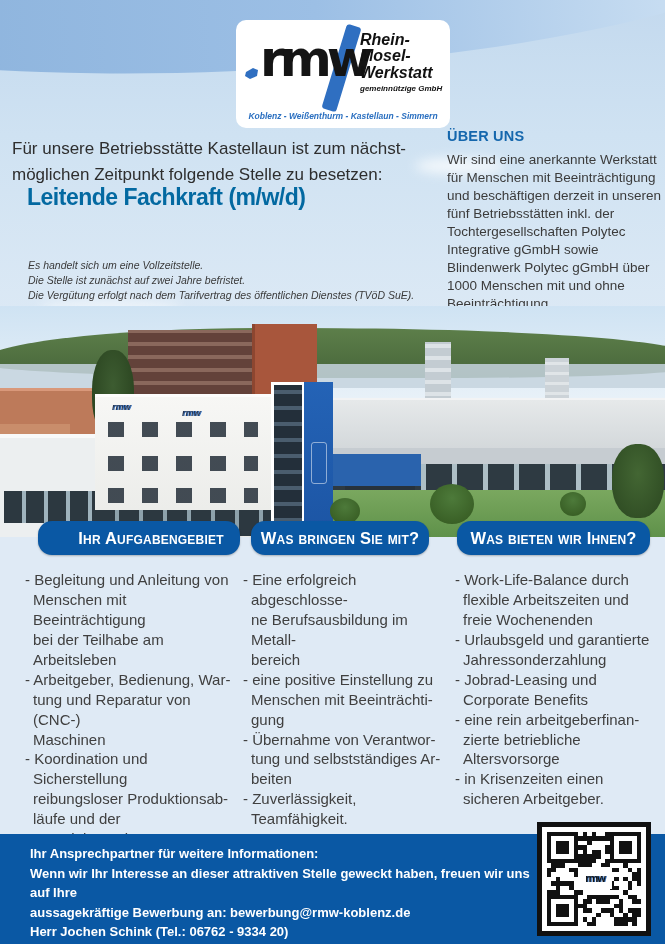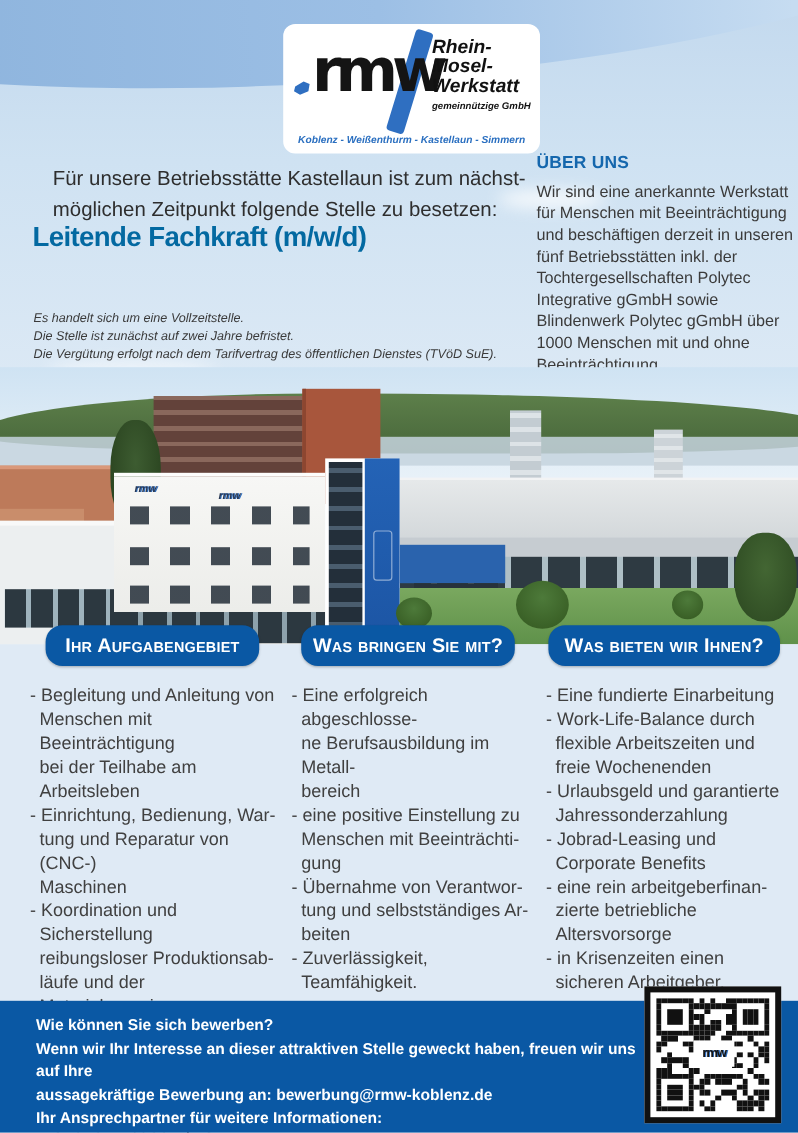--- a/index.html
+++ b/index.html
@@ -25,21 +25,21 @@
   .logo-mono{position:absolute;left:18px;top:8px;font-family:"DejaVu Sans",sans-serif;
              font-weight:bold;font-size:50px;letter-spacing:-5px;color:#141414;line-height:1;}
   .logo-names{position:absolute;left:118px;top:6px;font-weight:bold;font-style:italic;
               color:#111;font-size:16px;line-height:1.02;}
   .logo-legal{position:absolute;left:118px;top:58px;font-weight:bold;font-style:italic;
               font-size:8px;color:#111;}
   .logo-locs{position:absolute;left:0;bottom:7px;width:100%;text-align:center;
              font-size:8.5px;font-weight:bold;font-style:italic;color:#2a6fc0;}
 
   
-  .lead{position:absolute;left:44px;top:136px;width:410px;font-size:17px;line-height:1.5;
+  .lead{position:absolute;left:12px;top:136px;width:410px;font-size:17px;line-height:1.5;
         color:#2e2e2e;white-space:pre-line;}
   .headline{position:absolute;left:27px;top:184px;font-size:23px;font-weight:bold;
             color:#0369a1;letter-spacing:-0.5px;}
   .subline{position:absolute;left:28px;top:233px;font-size:17px;color:#2e2e2e;}
   .fineprint{position:absolute;left:28px;top:258px;width:420px;font-size:10.5px;font-style:italic;
              color:#3a3a3a;line-height:1.45;white-space:pre-line;}
 
   
   .about{position:absolute;left:447px;top:128px;width:215px;}
   .about h3{margin:0 0 7px;font-size:14.5px;font-weight:bold;color:#1567ad;letter-spacing:.2px;}
@@ -103,21 +103,21 @@
             background:radial-gradient(ellipse at 50% 40%,#3d5c31,#263f1c);border-radius:45%;}
   .p-tree-right{left:612px;top:138px;width:52px;height:74px;
             background:radial-gradient(ellipse at 50% 40%,#436633,#2b4720);border-radius:45%;}
 
   
   .section{position:absolute;left:0;top:537px;width:665px;height:297px;background:#dfeaf5;}
   .ribbon{position:absolute;top:521px;height:34px;background:#0a58a4;border-radius:14px;
           color:#fff;font-weight:bold;font-variant:small-caps;font-size:16.5px;
           display:flex;align-items:center;justify-content:center;letter-spacing:.2px;
           box-shadow:0 1px 2px rgba(0,0,0,.25);}
-  .ribbon.r1{left:38px;width:178px;}
+  .ribbon.r1{left:38px;width:178px;padding-left:24px;}
   .ribbon.r2{left:251px;width:178px;}
   .ribbon.r3{left:457px;width:193px;}
   .col{position:absolute;top:570px;font-size:15px;line-height:1.33;color:#404040;}
   .col.c1{left:25px;width:208px;}
   .col.c2{left:243px;width:210px;}
   .col.c3{left:455px;width:205px;}
   .item{white-space:pre-line;padding-left:8px;text-indent:-8px;margin:0;}
 
   
   .footer{position:absolute;left:0;top:834px;width:665px;height:110px;background:#0a58a4;}
@@ -223,21 +223,21 @@
   <div class="section"></div>
 
   <div class="ribbon r1">Ihr Aufgabengebiet</div>
   <div class="ribbon r2">Was bringen Sie mit?</div>
   <div class="ribbon r3">Was bieten wir Ihnen?</div>
 
   <div class="col c1">
     <div class="item">- Begleitung und Anleitung von
 Menschen mit Beeinträchtigung
 bei der Teilhabe am Arbeitsleben</div>
-    <div class="item">- Einrichtung, Bedienung, War-
+    <div class="item">- Arbeitgeber, Bedienung, War-
 tung und Reparatur von (CNC-)
 Maschinen</div>
     <div class="item">- Koordination und Sicherstellung
 reibungsloser Produktionsab-
 läufe und der Materialorganisa-
 tion</div>
     <div class="item">- Kommissionierung fertiggestell-
 ter Aufträge.</div>
     <div class="item">- Be- und Entladung von LKWs.</div>
   </div>
@@ -249,41 +249,39 @@
     <div class="item">- eine positive Einstellung zu
 Menschen mit Beeinträchti-
 gung</div>
     <div class="item">- Übernahme von Verantwor-
 tung und selbstständiges Ar-
 beiten</div>
     <div class="item">- Zuverlässigkeit, Teamfähigkeit.</div>
   </div>
 
   <div class="col c3">
-    <div class="item">- Eine fundierte Einarbeitung</div>
     <div class="item">- Work-Life-Balance durch
 flexible Arbeitszeiten und
 freie Wochenenden</div>
     <div class="item">- Urlaubsgeld und garantierte
 Jahressonderzahlung</div>
     <div class="item">- Jobrad-Leasing und
 Corporate Benefits</div>
     <div class="item">- eine rein arbeitgeberfinan-
 zierte betriebliche
 Altersvorsorge</div>
     <div class="item">- in Krisenzeiten einen
 sicheren Arbeitgeber.</div>
   </div>
 
   <div class="footer">
     <div class="footer-text">
-      <div class="f-line">Wie können Sie sich bewerben?</div>
+      <div class="f-line">Ihr Ansprechpartner für weitere Informationen:</div>
       <div class="f-line">Wenn wir Ihr Interesse an dieser attraktiven Stelle geweckt haben, freuen wir uns auf Ihre
 aussagekräftige Bewerbung an: bewerbung@rmw-koblenz.de</div>
-      <div class="f-line">Ihr Ansprechpartner für weitere Informationen:</div>
       <div class="f-line">Herr Jochen Schink (Tel.: 06762 - 9334 20)</div>
     </div>
   </div>
 
   <div class="qr">
     <div class="qr-grid">
         <div class="on"></div>
         <div class="on"></div>
         <div class="on"></div>
         <div class="on"></div>

